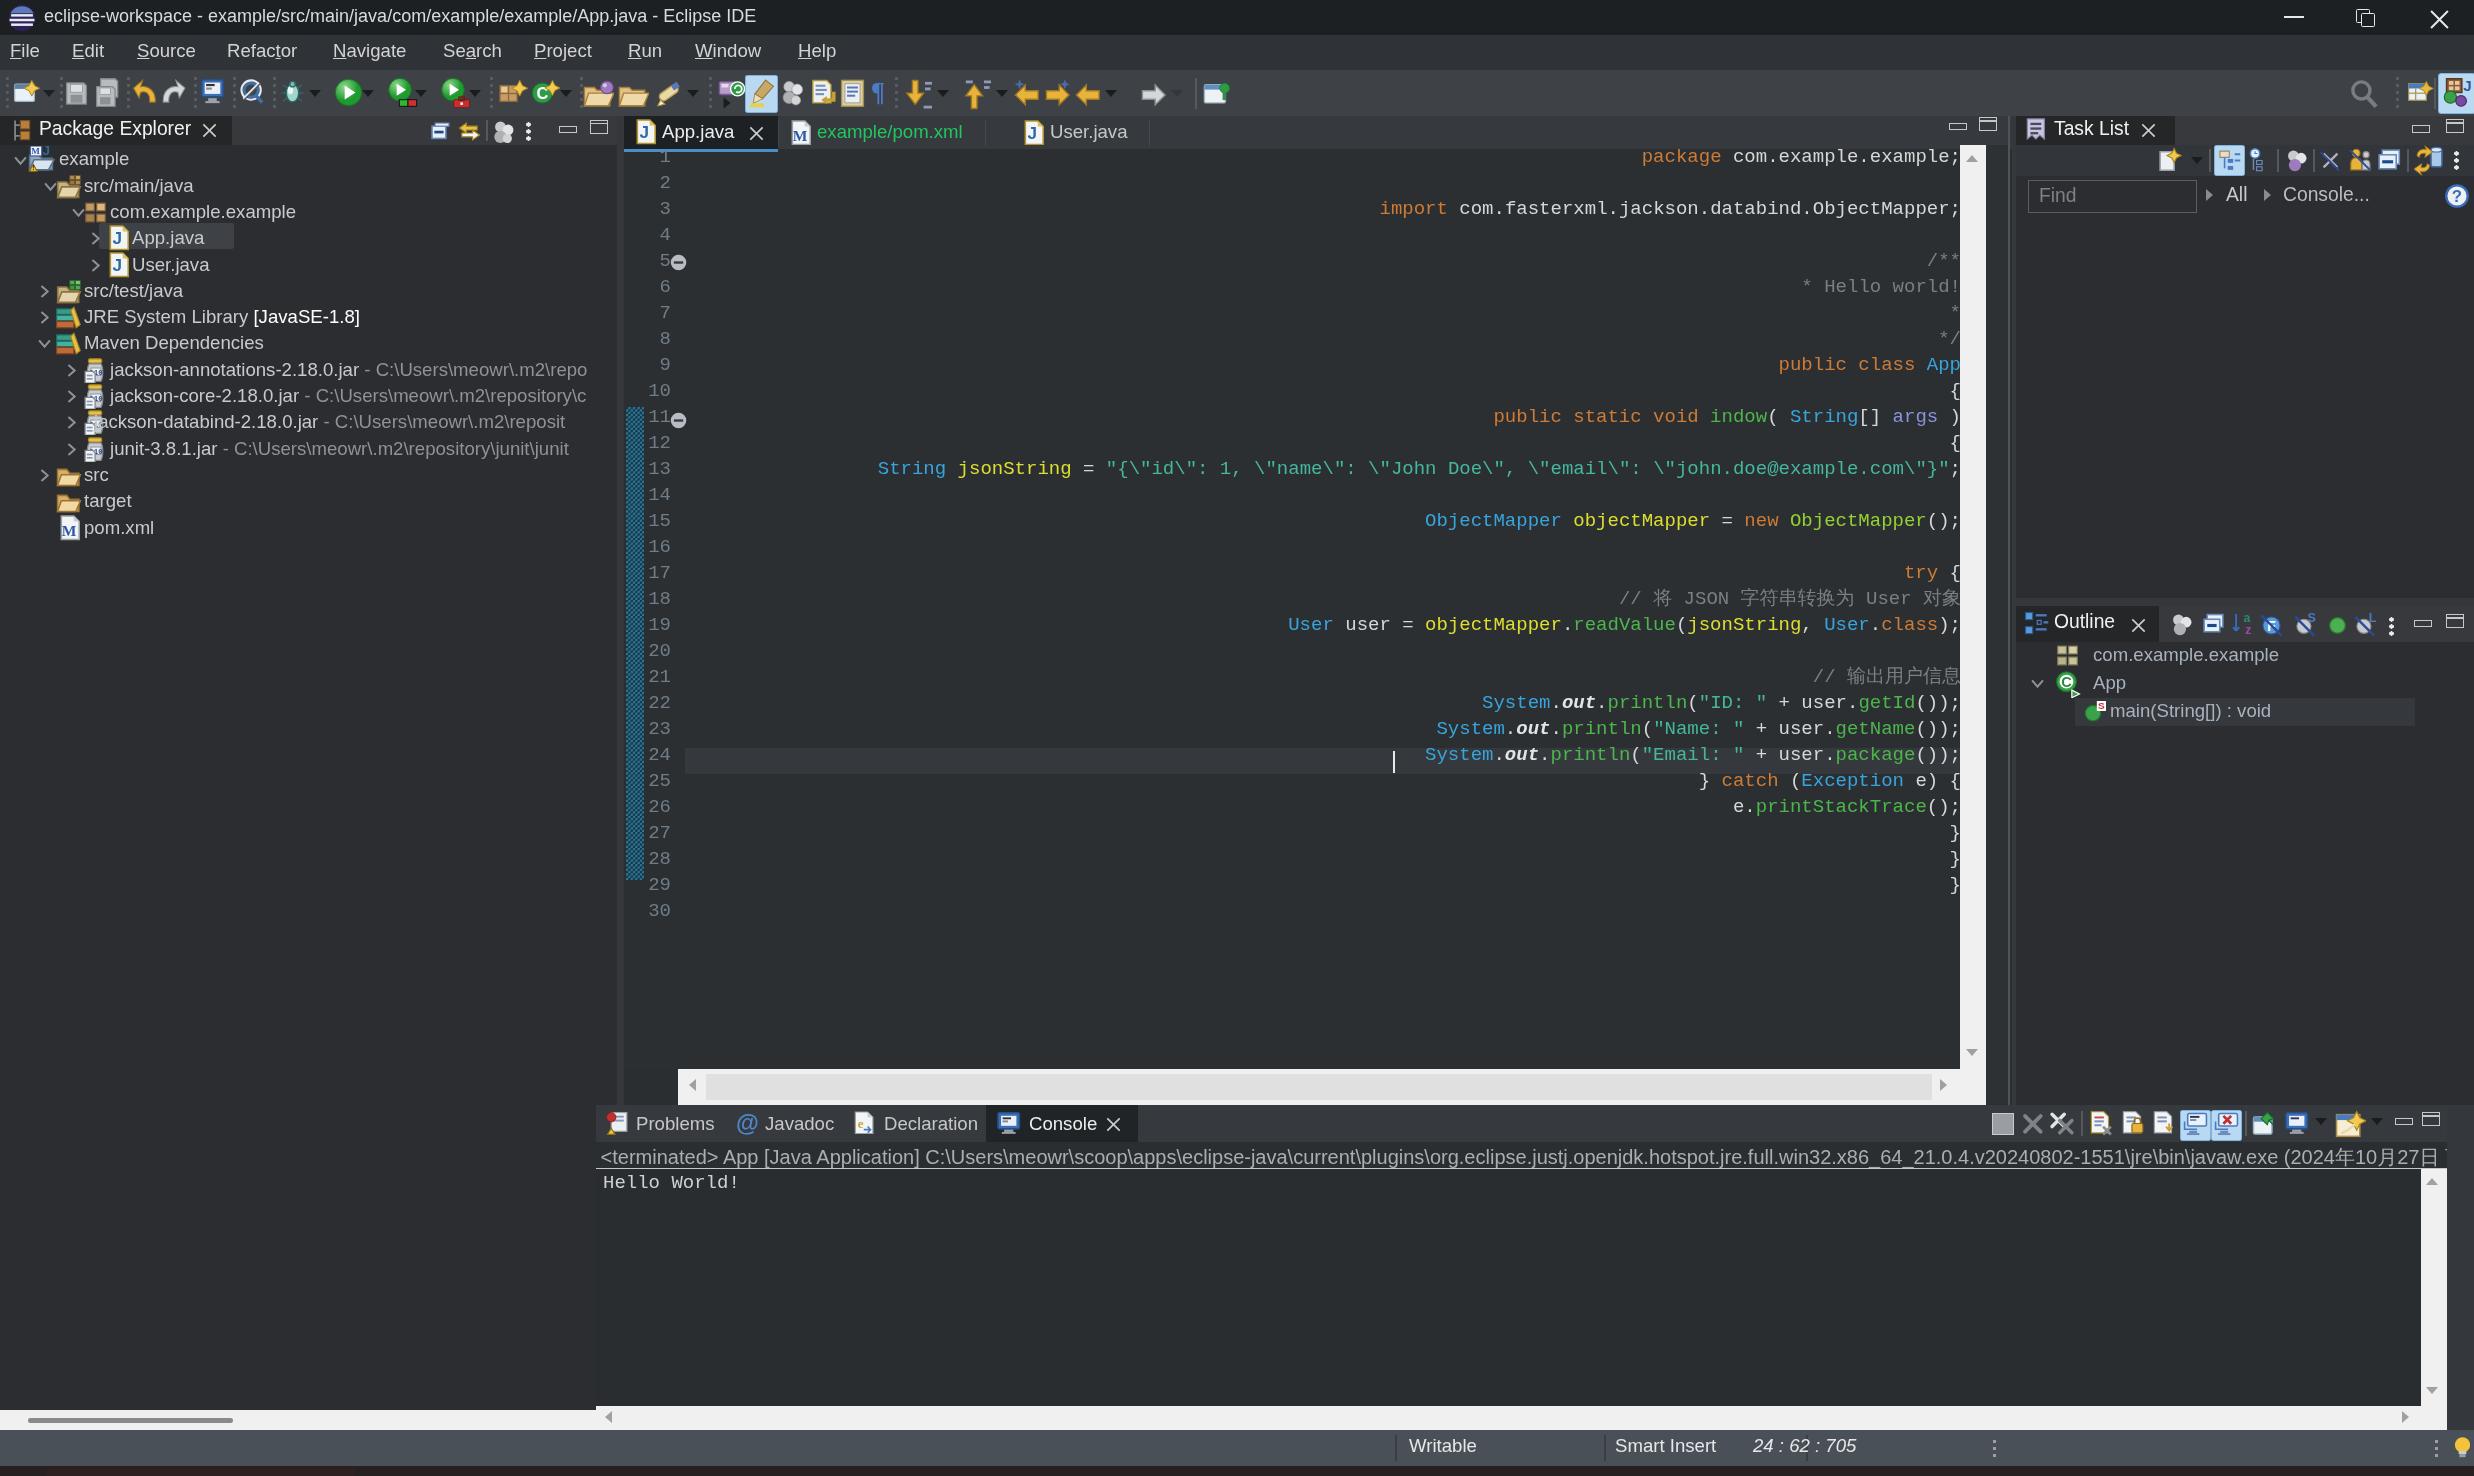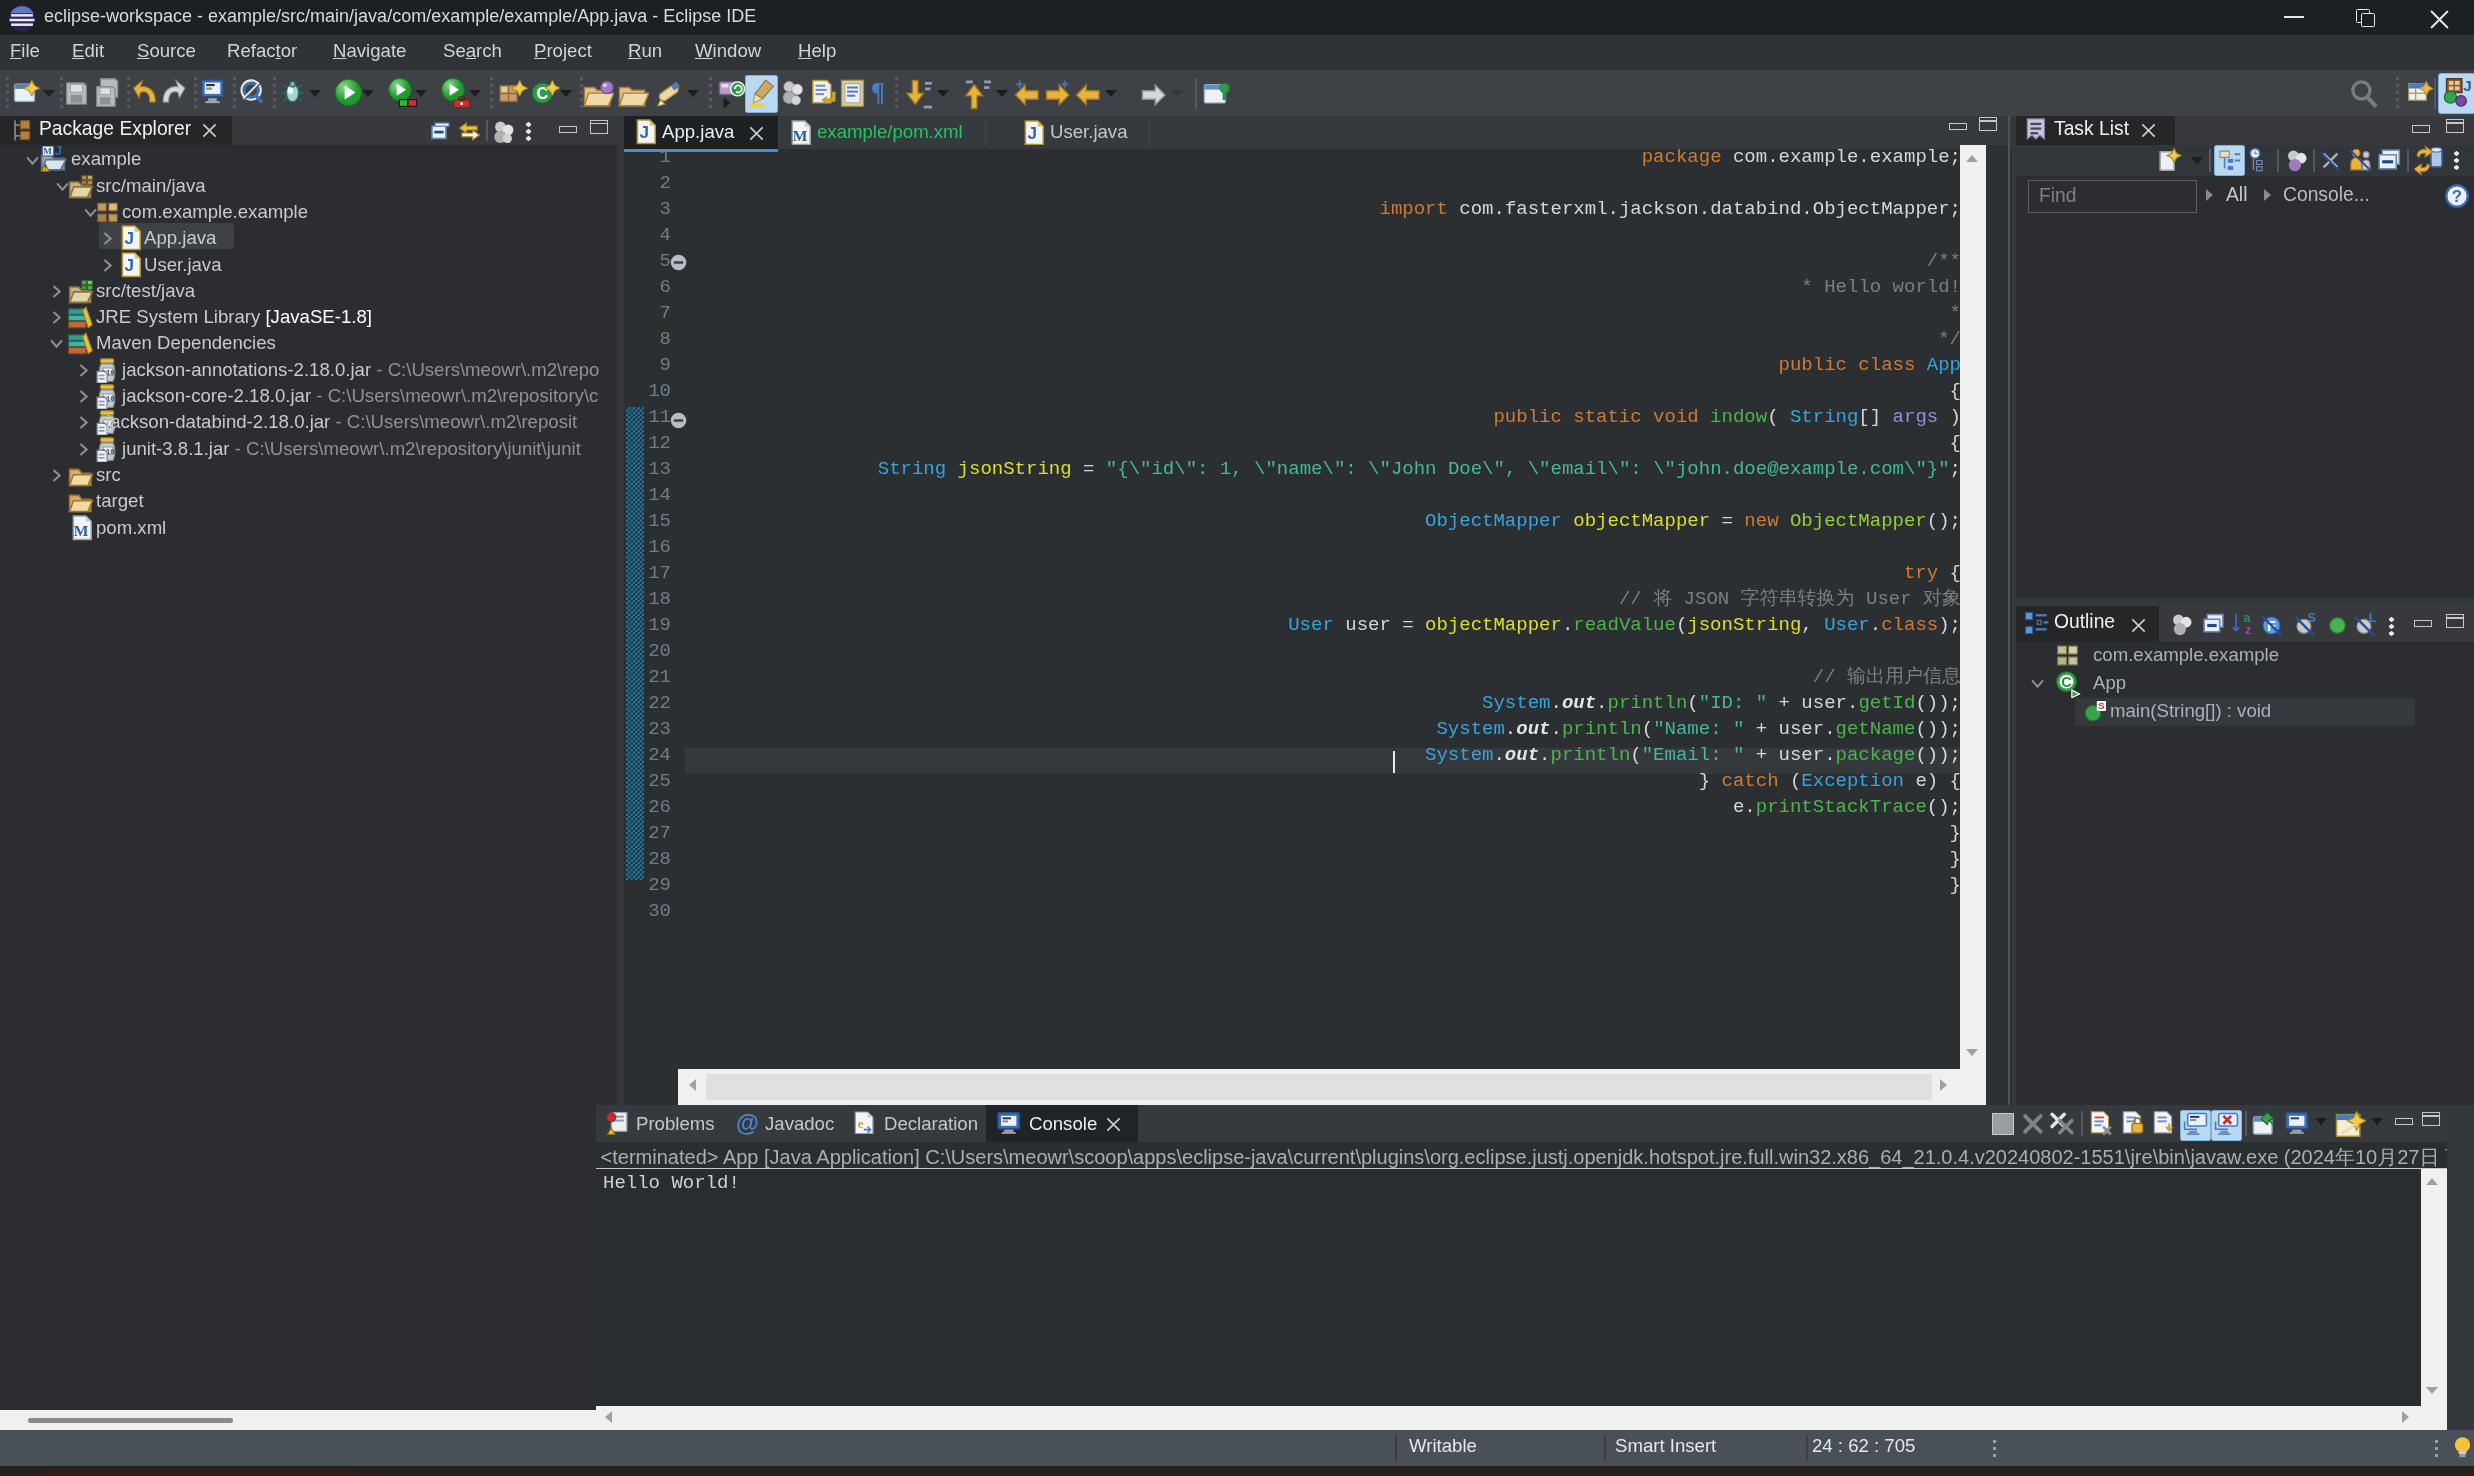--- a/index.html
+++ b/index.html
@@ -380,21 +380,21 @@
       <path d="M2 12 h12 l4 4 h14 v15 h-30 z" fill="#8FA6BE" stroke="#5A7288" stroke-width="2"></path>
       <path d="M2 31 L8 18 h26 l-7 13 z" fill="#D8E4F0" stroke="#5A7288" stroke-width="2"></path>
       <rect x="3" y="0" width="15" height="13" fill="#F2F4F6" stroke="#3A5A9A" stroke-width="1.5"></rect>
       <text x="10" y="11" font-size="12" font-weight="bold" fill="#2E5AA8" text-anchor="middle" font-family="Liberation Serif">M</text>
       <text x="24" y="12" font-size="17" font-weight="bold" fill="#2E6AA8" text-anchor="middle" font-family="Liberation Sans">J</text>
       <path d="M2 24 l5 9 h-10 z" transform="translate(5,0)" fill="#F0C838" stroke="#8A6A1A" stroke-width="1.5"></path>
       <text x="7" y="32" font-size="9" font-weight="bold" fill="#333" text-anchor="middle">!</text>
     </g>
   </defs>
 </svg>
-<div id="pkgtree" class="abs" style="left:0;top:144px;width:611px;height:464px;padding-left:12px;">
+<div id="pkgtree" class="abs" style="left:0;top:144px;width:611px;height:464px;">
   <div class="abs" style="left:99px;top:79px;width:135px;height:26px;background:#3E4247;border-radius:2.3px;"></div>
   <div class="trow" style="top:2.3px;">
       <svg class="arrow" style="left:12.4px;top:5.4px" width="17" height="17" viewBox="0 0 20 20">
         <use href="#chevD"></use>
       </svg>
     <svg class="abs" style="left:28px;top:0px" width="29" height="26" viewBox="0 0 38 34">
         <use href="#prjicon"></use>
       </svg>
     <span style="position:absolute;left:59px;">example</span>
     </div>
@@ -983,21 +983,21 @@
 
 <div class="abs" style="left:0;top:1430px;width:2475px;height:36px;background:#4A5057;"></div>
 <div class="abs" style="left:0;top:1466px;width:2475px;height:10.8px;background:#262120;"></div>
 <div class="abs" style="left:46px;top:1468px;width:309px;height:9.3px;background:#2E2020;"></div>
 <div class="abs" style="left:0;top:1430px;width:2475px;height:36px;font-size:18.6px;color:#E6E7E8;">
   <div class="abs" style="left:1395px;top:4.6px;width:1.5px;height:26px;background:#3A3F44;"></div>
   <div class="abs" style="left:1604px;top:4.6px;width:1.5px;height:26px;background:#3A3F44;"></div>
   <div class="abs" style="left:1806px;top:4.6px;width:1.5px;height:26px;background:#3A3F44;"></div>
   <span class="abs" style="left:1409px;top:5.4px;">Writable</span>
   <span class="abs" style="left:1615px;top:5.4px;">Smart Insert</span>
-  <span class="abs" style="left:1812px;top:5.4px;">24 : 62 : 705</span>
+  <span class="abs" style="left:1753px;top:5.4px;font-style:italic;">24 : 62 : 705</span>
   <div class="abs" style="left:1993px;top:7.7px;width:3.1px;height:20px;background-image:radial-gradient(circle,#9BA0A5 1.5px,transparent 1.9px);background-size:3.1px 7px;"></div>
   <div class="abs" style="left:2435px;top:7.7px;width:3.1px;height:20px;background-image:radial-gradient(circle,#9BA0A5 1.5px,transparent 1.9px);background-size:3.1px 7px;"></div>
   <div class="abs" style="left:2451px;top:4.6px;">
     <svg width="23" height="26" viewBox="0 0 30 34">
       <circle cx="15" cy="13" r="10" fill="#F5C33B"></circle>
       <path d="M10 21 h10 v4 h-10 z" fill="#C8CDD2"></path>
       <rect x="11" y="25" width="8" height="4" fill="#9AA0A6"></rect>
     </svg>
   </div>
 </div>

